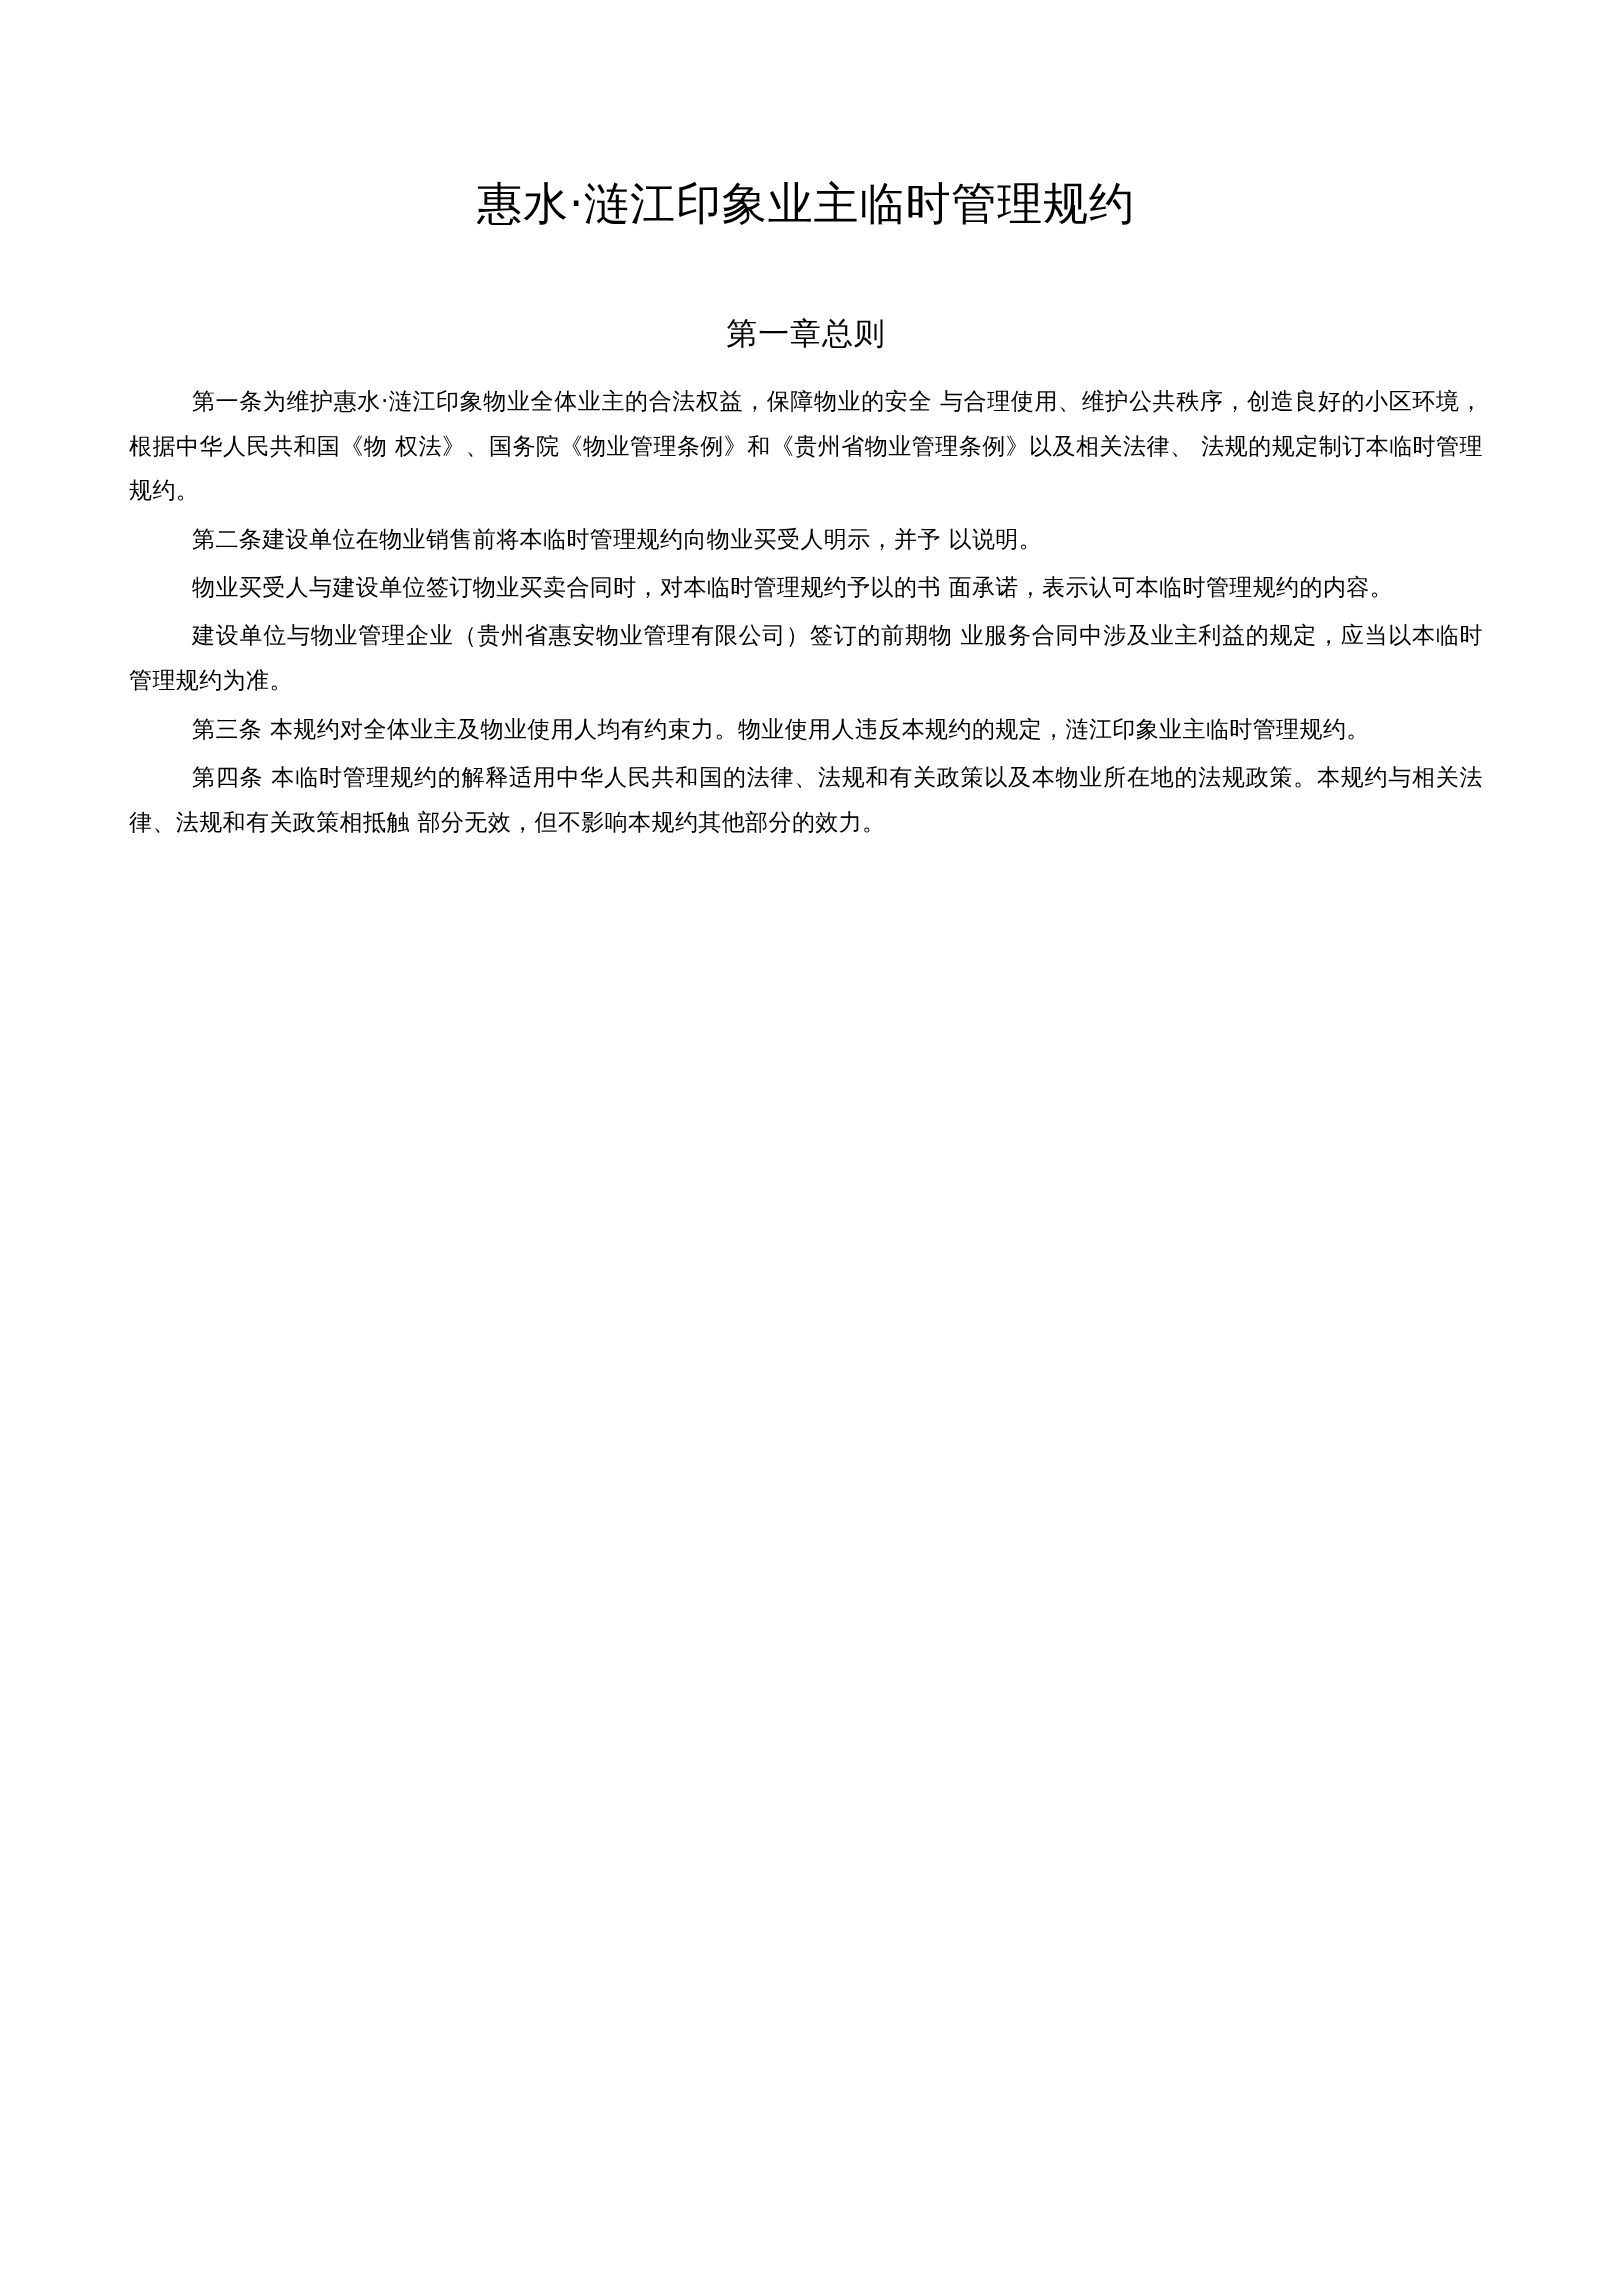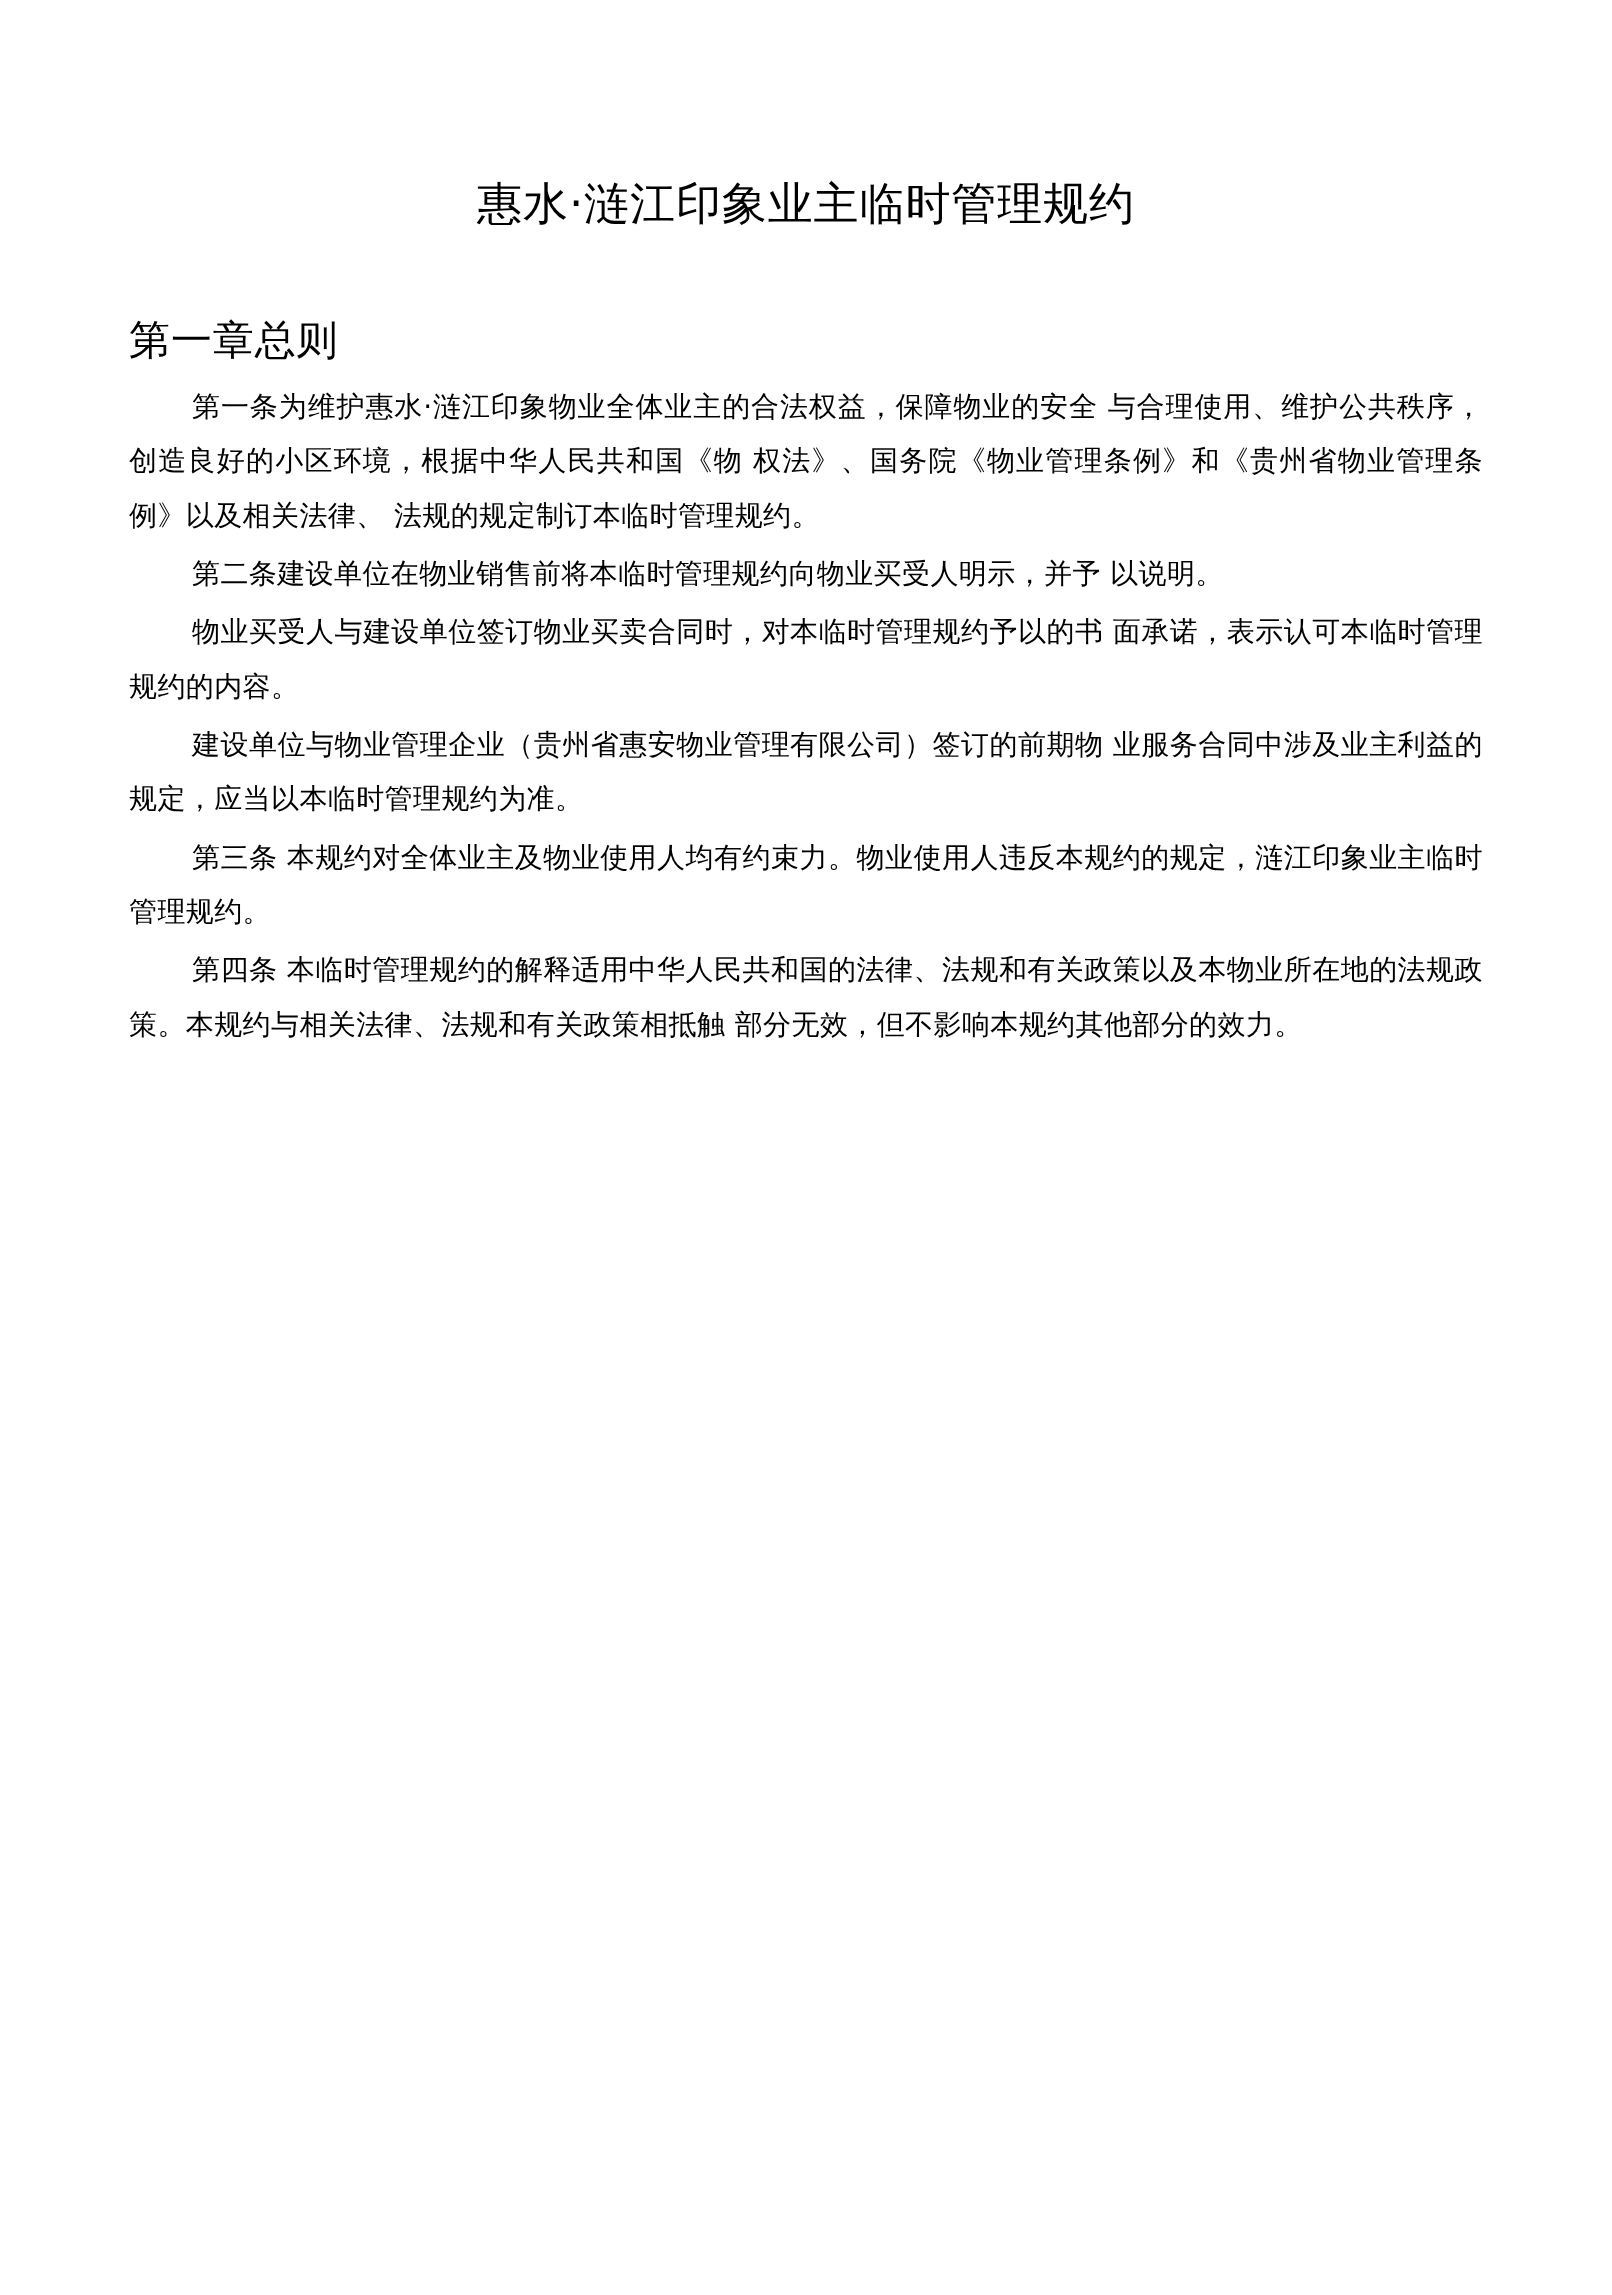--- a/index.html
+++ b/index.html
@@ -22,26 +22,27 @@
   }
   .doc-title {
     font-size: 45px;
     line-height: 1.35;
     text-align: center;
     font-weight: normal;
     letter-spacing: 0.9px;
     margin: 0 0 78px 0;
   }
   .chapter-heading {
-    font-size: 41px;
-    margin: 0 0 12px 0;
+    font-size: 31px;
+    text-align: center;
+    margin: 0 0 24px 0;
     letter-spacing: 0.9px;
   }
   .para {
-    font-size: 28px;
+    font-size: 23px;
     line-height: 1.95;
     text-align: justify;
     text-justify: inter-ideograph;
     margin: 0 0 3.5px 0;
     text-indent: 63px;
     letter-spacing: 0.4px;
     word-break: break-all;
   }
 </style>
 </head>

